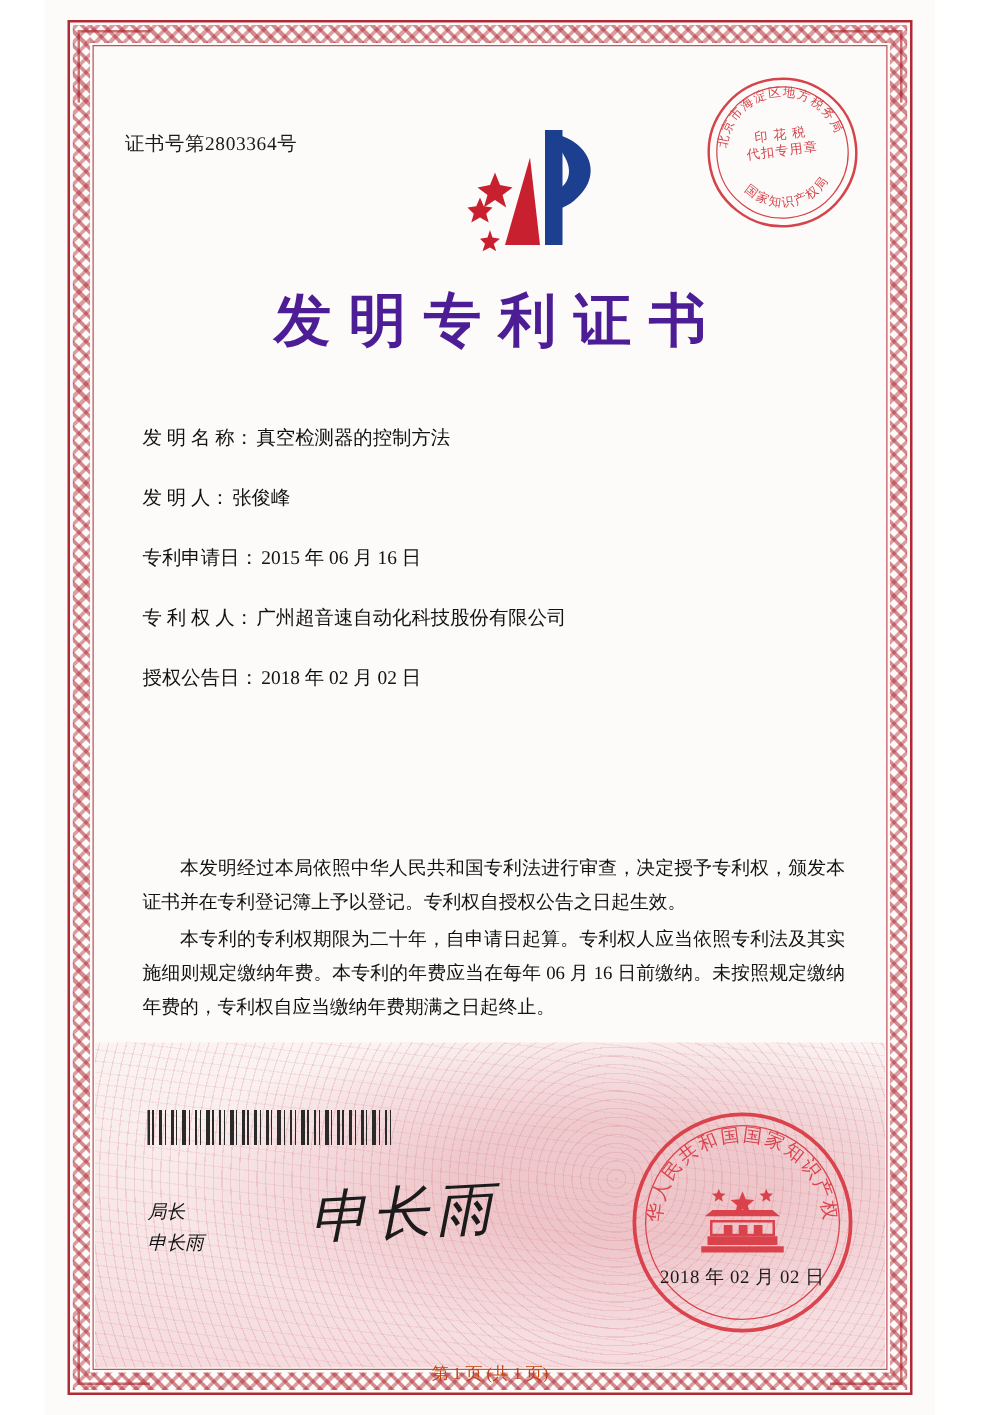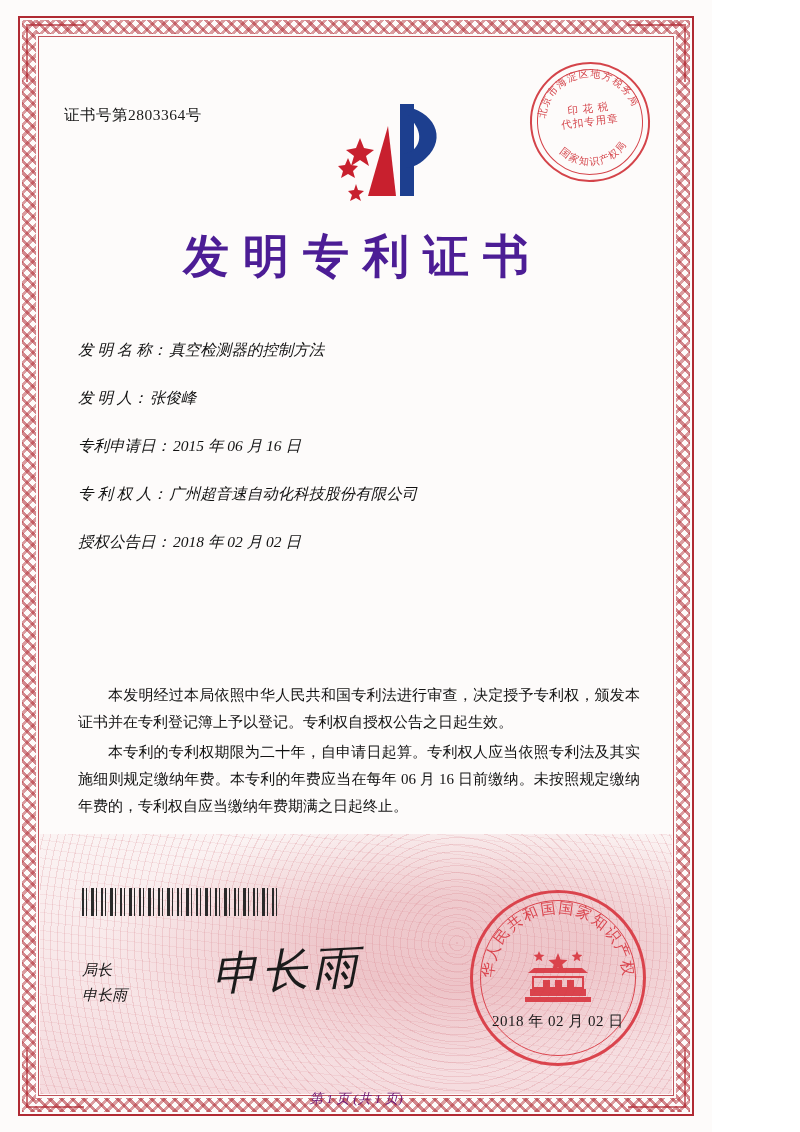--- a/index.html
+++ b/index.html
@@ -9,20 +9,21 @@
   }
   body {
     font-family: "Liberation Serif", "DejaVu Serif", serif;
   }
   .page {
     position: relative;
     width: 712px;
     height: 1132px;
     overflow: hidden;
     background: #fdfbfa;
+    margin-left: 36px;
   }
 
   
   .border-outer {
     position: absolute;
     left: 18px;
     top: 16px;
     right: 18px;
     bottom: 16px;
     border: 2px solid #b02a33;
@@ -159,21 +160,20 @@
     left: 78px;
     top: 340px;
     right: 70px;
   }
   .field {
     display: flex;
     align-items: baseline;
     margin-bottom: 27px;
     font-size: 15.5px;
     color: #121212;
-    font-style: italic;
   }
   .field .lab {
     white-space: pre;
     flex: 0 0 auto;
   }
   .field .val {
     margin-left: 2px;
   }
 
   
@@ -258,22 +258,21 @@
     letter-spacing: .5px;
   }
 
   .footer {
     position: absolute;
     left: 0;
     right: 0;
     bottom: 24px;
     text-align: center;
     font-size: 13.5px;
-    color: #701a75;
-    font-style: italic;
+    color: #c2410c;
   }
 </style>
 </head>
 <body>
 
 <div class="page">
 
   <div class="border-outer"></div>
   <div class="border-pattern"></div>
   <div class="border-inner"></div>

